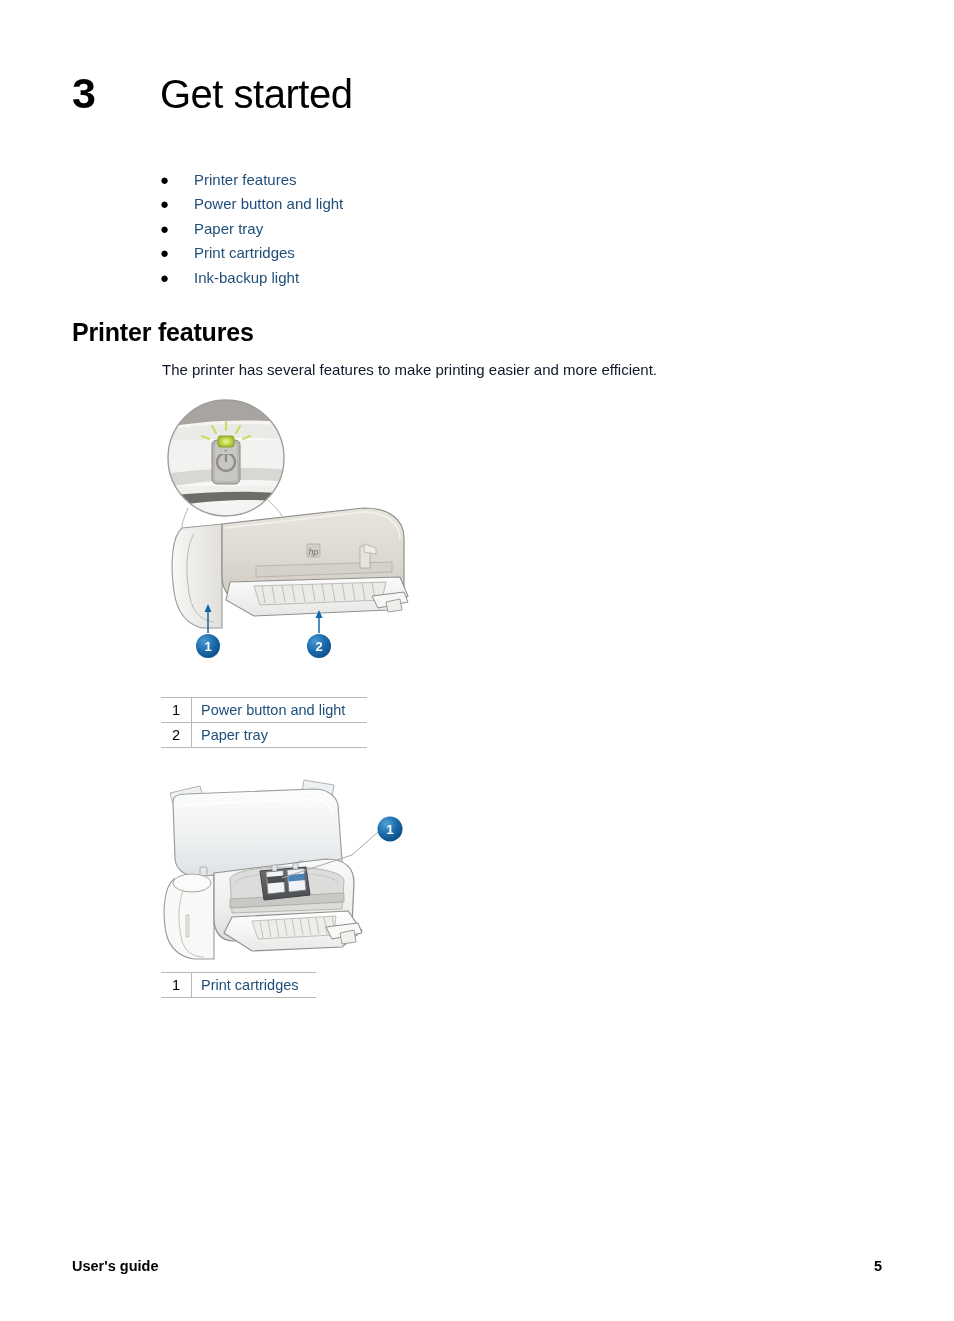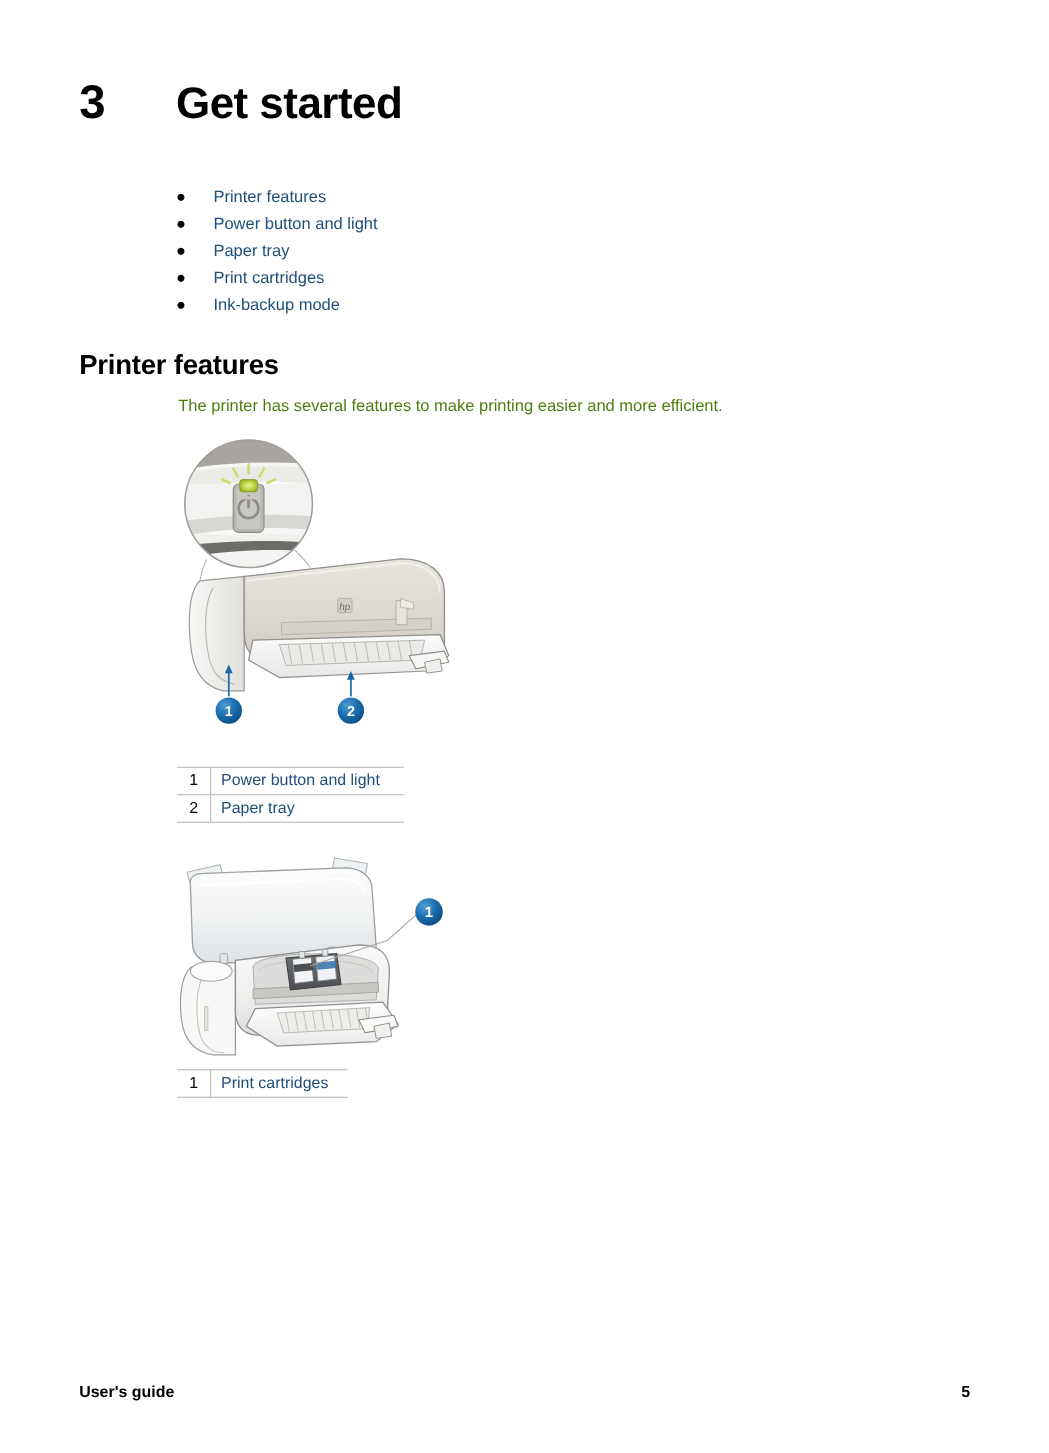--- a/index.html
+++ b/index.html
@@ -27,21 +27,21 @@
   }
   .chapter-number {
     font-size: 43px;
     font-weight: bold;
     line-height: 1;
     width: 88px;
     color: #000;
   }
   .chapter-title {
     font-size: 40px;
-    font-weight: bold;
+    font-weight: normal;
     line-height: 1;
     letter-spacing: -0.5px;
     color: #000;
   }
 
   
   .toc-list {
     position: absolute;
     left: 160px;
     top: 170px;
@@ -73,21 +73,21 @@
     font-size: 25px;
     font-weight: bold;
     letter-spacing: -0.2px;
     color: #000;
   }
   .section-para {
     position: absolute;
     left: 162px;
     top: 361px;
     font-size: 15px;
-    color: #4d7c0f;
+    color: #0f172a;
   }
 
   
   .figure-one {
     position: absolute;
     left: 164px;
     top: 396px;
     width: 250px;
     height: 275px;
   }
@@ -165,21 +165,21 @@
     <div class="toc-item">
       <span class="toc-bullet">●</span>
       <span class="toc-label">Paper tray</span>
     </div>
     <div class="toc-item">
       <span class="toc-bullet">●</span>
       <span class="toc-label">Print cartridges</span>
     </div>
     <div class="toc-item">
       <span class="toc-bullet">●</span>
-      <span class="toc-label">Ink-backup mode</span>
+      <span class="toc-label">Ink-backup light</span>
     </div>
   </div>
 
   <div class="section-heading">Printer features</div>
   <div class="section-para">The printer has several features to make printing easier and more efficient.</div>
 
   <div class="figure-one">
     <svg width="250" height="275" viewBox="0 0 250 275" xmlns="http://www.w3.org/2000/svg">
       <defs>
         <linearGradient id="bodyTop" x1="0" y1="0" x2="0" y2="1">

